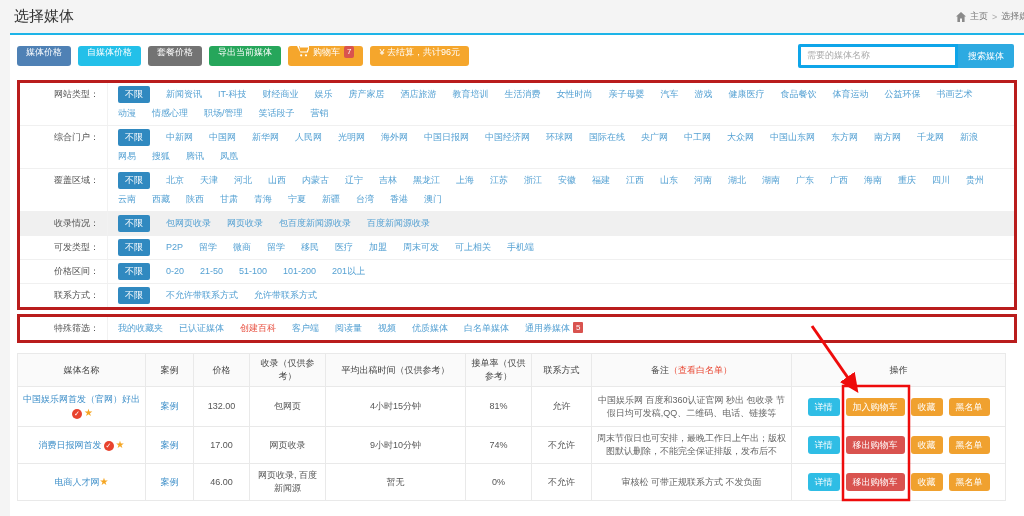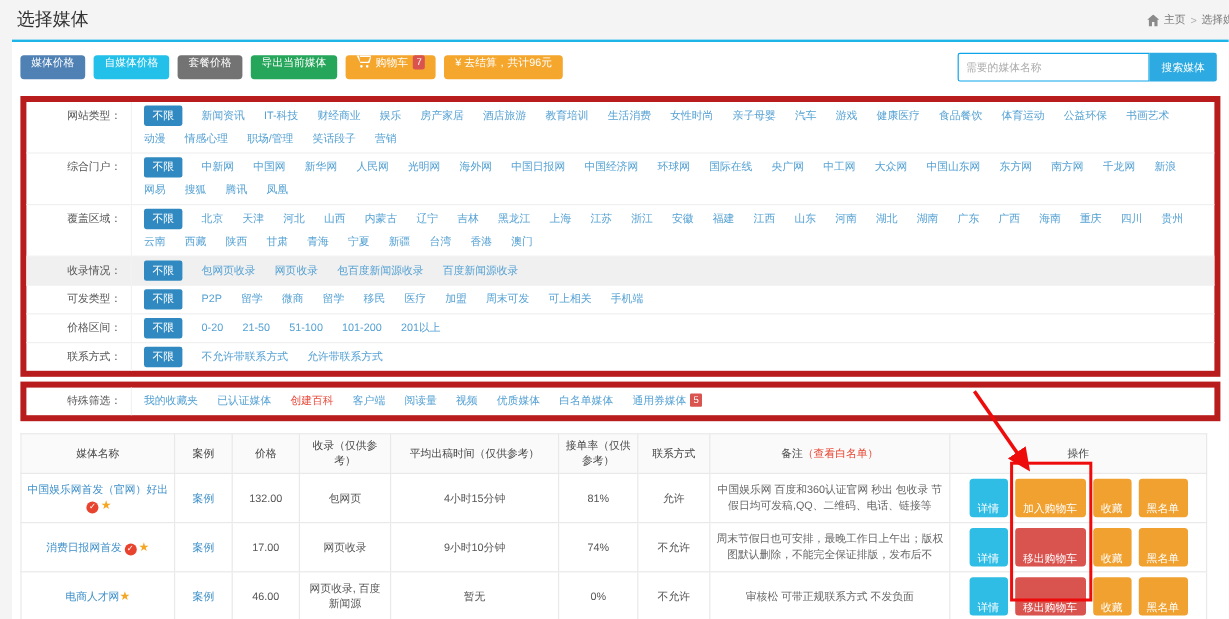--- a/index.html
+++ b/index.html
@@ -10,25 +10,25 @@
 .page-title{position:absolute;left:14px;top:7px;font-size:15px;color:#333;font-weight:normal}
 .breadcrumb{position:absolute;left:956px;top:0;height:33px;display:flex;align-items:center;gap:4px;color:#777;white-space:nowrap}
 .breadcrumb .sep{color:#aaa}
 
 .panel{position:absolute;left:10px;right:0;top:33px;bottom:0;background:#fff;border-top:2px solid #1db4e8;padding:0 7px;overflow:hidden}
 
 .toolbar{display:flex;align-items:center;margin-top:9px;position:relative;height:24px}
 .tbtn{height:20px;padding:0 9px;border-radius:3px;color:#fff;margin-right:7px;display:inline-flex;gap:4px;cursor:pointer;border:none;font-size:9px;font-family:inherit}
 .cart-badge{background:#d9534f;border-radius:2px;padding:0 3px;height:12px;line-height:12px;font-size:8px;color:#fff}
 .searchbox{position:absolute;right:3px;top:0;display:flex}
-.searchbox input{width:160px;height:24px;border:1px solid #0ea5e9;padding:0 6px;font-size:9px;color:#555;border-radius:2px 0 0 2px;outline:none;font-family:Liberation Serif, serif}
+.searchbox input{width:160px;height:24px;border:3px solid #0ea5e9;padding:0 6px;font-size:9px;color:#555;border-radius:2px 0 0 2px;outline:none;font-family:Liberation Mono, monospace}
 .searchbox input::placeholder{color:#aaa}
 .search-btn{height:24px;background:#2daae1;color:#fff;border:none;padding:0 10px;border-radius:0 2px 2px 0;cursor:pointer;font-size:9px;font-family:inherit}
 
-.filter-box{border:5px solid #b91c1c;margin-top:12px}
+.filter-box{border:3px solid #b91c1c;margin-top:12px}
 .filter-box.single{margin-top:4px}
 .filter-row{display:flex;border-bottom:1px solid #f0f0f0;min-height:23px}
 .filter-row:last-child{border-bottom:none}
 .filter-row.shaded{background:#f0f0f0}
 .filter-label{width:88px;flex:none;text-align:right;padding:5px 8px 0 0;color:#555;border-right:1px solid #f2f2f2}
 .filter-options{flex:1;display:flex;flex-wrap:wrap;align-items:flex-start;padding:3px 10px;column-gap:16px;row-gap:2px}
 .filter-option{color:#55a1d3;line-height:17px;cursor:pointer;white-space:nowrap}
 .filter-option.selected{background:#3089c0;color:#fff;padding:0 7px;border-radius:2px}
 .filter-option.red{color:#e74c3c}
 .mini-badge{display:inline-block;background:#d9534f;color:#fff;padding:0 3px;margin-left:3px;border-radius:1px;font-size:8px;line-height:11px;vertical-align:1px}
@@ -39,21 +39,21 @@
 .media-table tbody tr:nth-child(1){height:40px}
 .media-table tbody tr:nth-child(2){height:37px}
 .media-table tbody tr:nth-child(3){height:37px}
 .media-table tbody tr:nth-child(4){height:40px}
 .red-note{color:#e8432e}
 .media-name{color:#3e8fc9;cursor:pointer}
 .verified-badge{display:inline-block;width:10px;height:10px;background:#e8432e;color:#fff;border-radius:50%;font-size:7px;line-height:10px;margin:0 2px;text-align:center}
 .star-icon{color:#f5a623;font-size:10px}
 .case-link{color:#3e8fc9;cursor:pointer}
 .remark-cell{color:#666;text-align:center}
-.abtn{display:inline-block;height:18px;line-height:18px;padding:16px 7px;border-radius:3px;color:#fff;margin:1px 3px;cursor:pointer;border:none;font-size:9px;white-space:nowrap;font-family:inherit}
+.abtn{display:inline-block;height:18px;line-height:18px;padding:0 7px;border-radius:3px;color:#fff;margin:1px 3px;cursor:pointer;border:none;font-size:9px;white-space:nowrap;font-family:inherit}
 .abtn.info{background:#2fbde5}
 .abtn.warning{background:#f0a12f}
 .abtn.danger{background:#d9534f}
 
 .annotation-overlay{position:absolute;left:0;top:0;pointer-events:none;z-index:50}
 </style>
 </head>
 <body>
 
 <div class="topbar">

